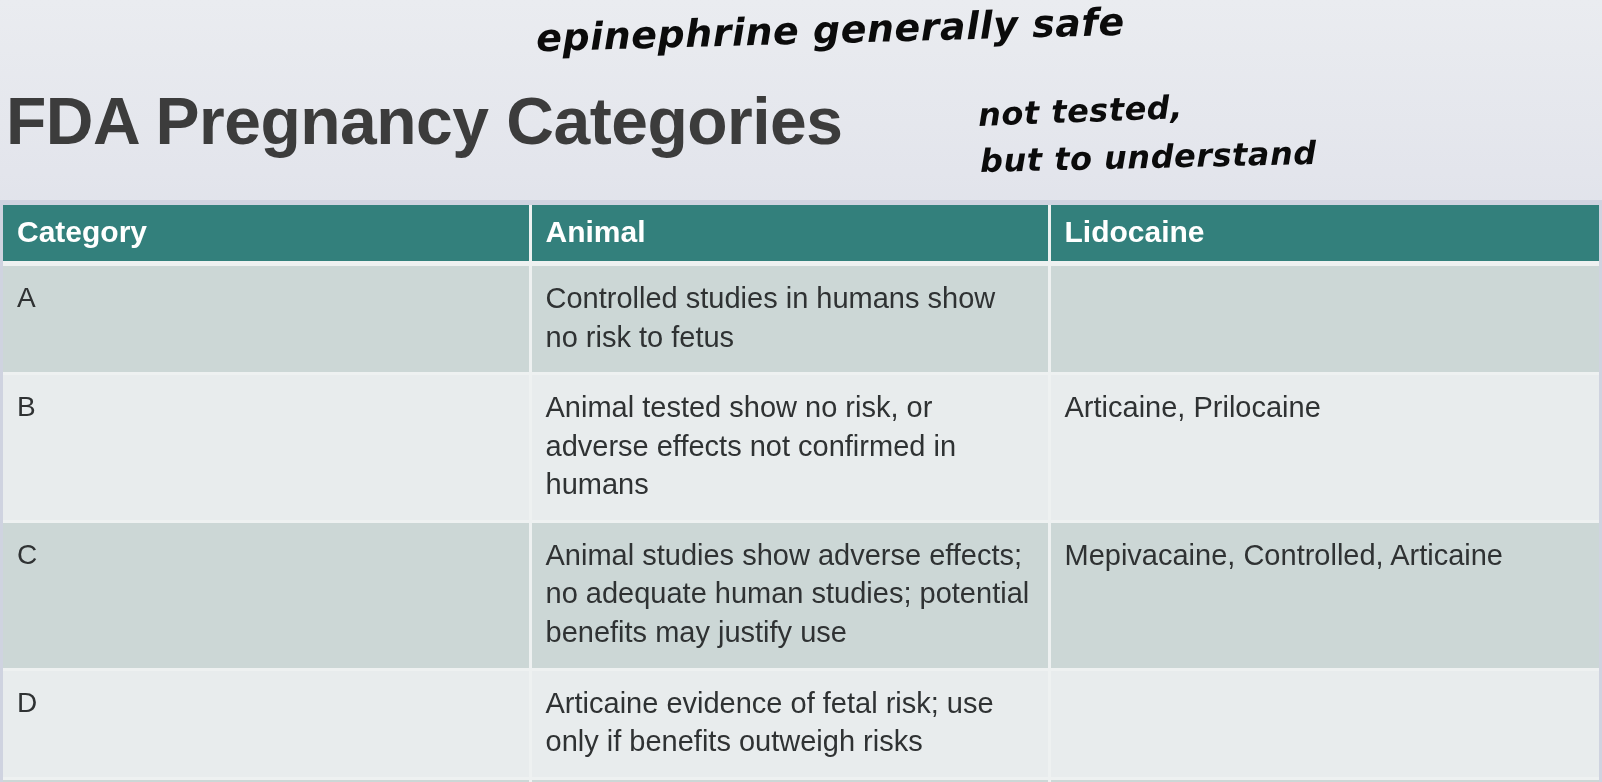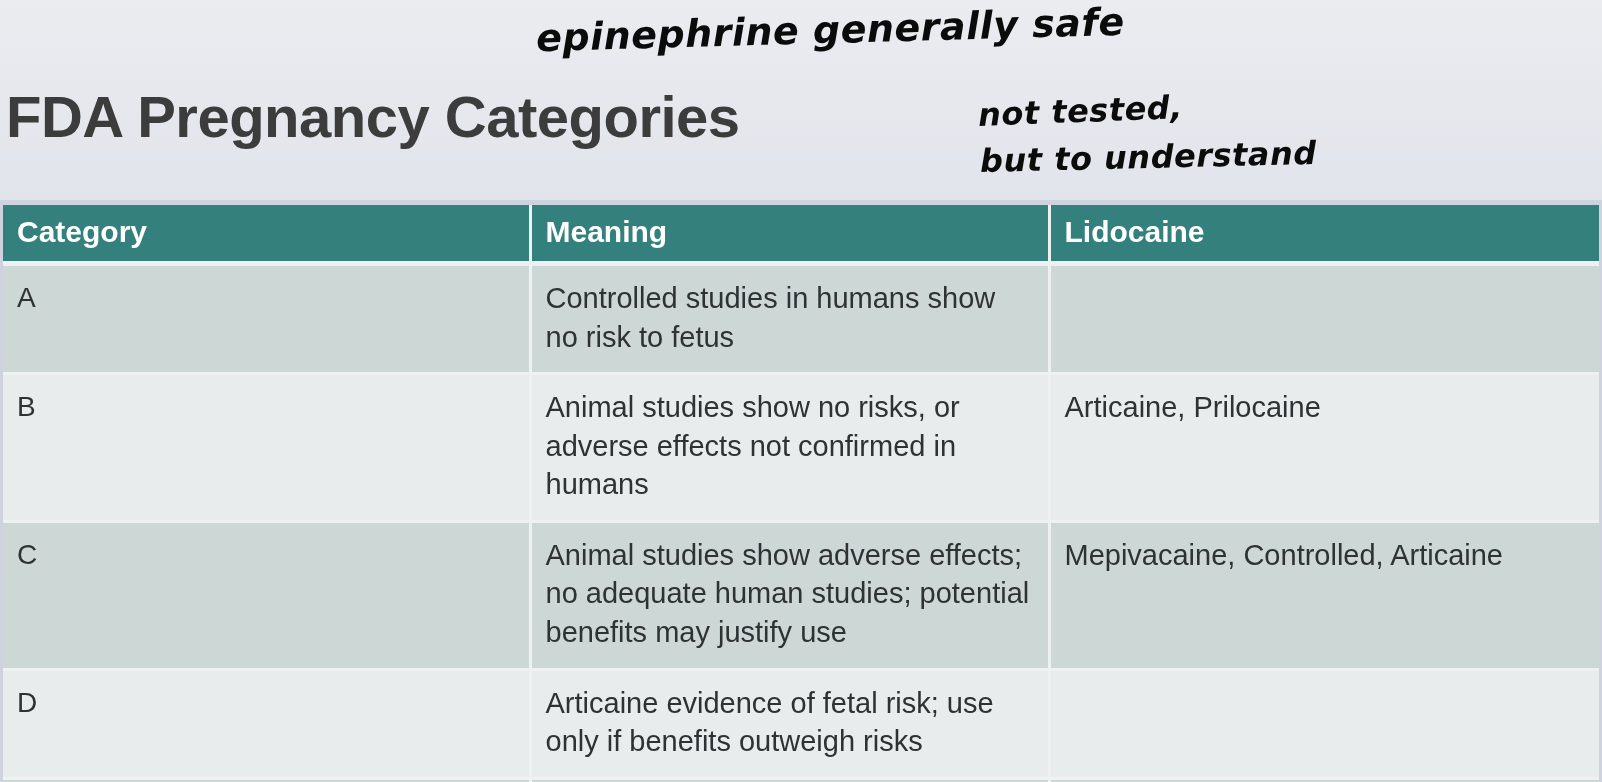--- a/index.html
+++ b/index.html
@@ -24,21 +24,21 @@
     position: absolute;
     left: 0;
     top: 0;
     width: 1602px;
     height: 200px;
   }
   .slide-title {
     position: absolute;
     left: 6px;
     top: 88px;
-    font-size: 58px;
+    font-size: 66px;
     font-weight: bold;
     color: #3c3c3c;
     letter-spacing: -0.5px;
     line-height: 1;
     white-space: nowrap;
   }
 
   
   .handwriting {
     position: absolute;
@@ -140,33 +140,33 @@
   <div class="table-wrap">
     <table class="fda-table">
       <colgroup>
         <col class="c-category">
         <col class="c-meaning">
         <col class="c-relevance">
       </colgroup>
       <thead>
         <tr>
           <th>Category</th>
-          <th>Meaning</th>
+          <th>Animal</th>
           <th>Lidocaine</th>
         </tr>
       </thead>
       <tbody>
         <tr class="row-shade-a">
           <td class="cat-cell">A</td>
           <td>Controlled studies in humans show no risk to fetus</td>
           <td></td>
         </tr>
         <tr class="row-shade-b">
           <td class="cat-cell">B</td>
-          <td>Animal studies show no risks, or adverse effects not confirmed in humans</td>
+          <td>Animal tested show no risk, or adverse effects not confirmed in humans</td>
           <td>Articaine, Prilocaine</td>
         </tr>
         <tr class="row-shade-a">
           <td class="cat-cell">C</td>
           <td>Animal studies show adverse effects; no adequate human studies; potential benefits may justify use</td>
           <td>Mepivacaine, Controlled, Articaine</td>
         </tr>
         <tr class="row-shade-b">
           <td class="cat-cell">D</td>
           <td>Articaine evidence of fetal risk; use only if benefits outweigh risks</td>

